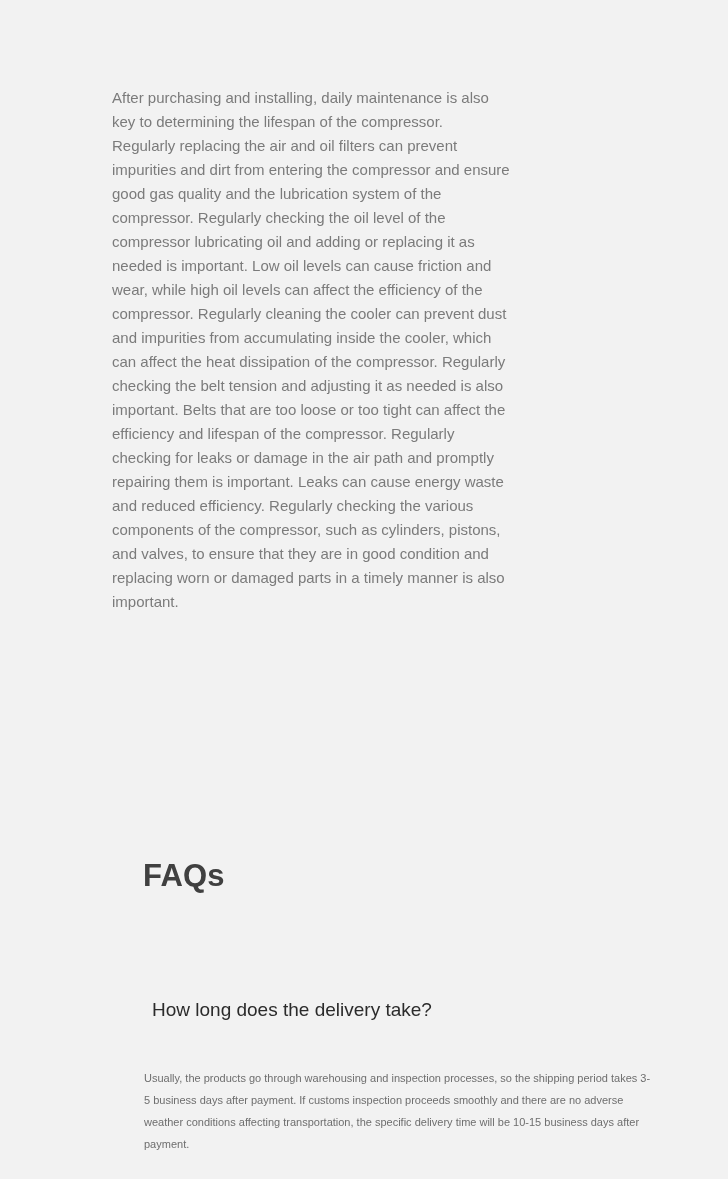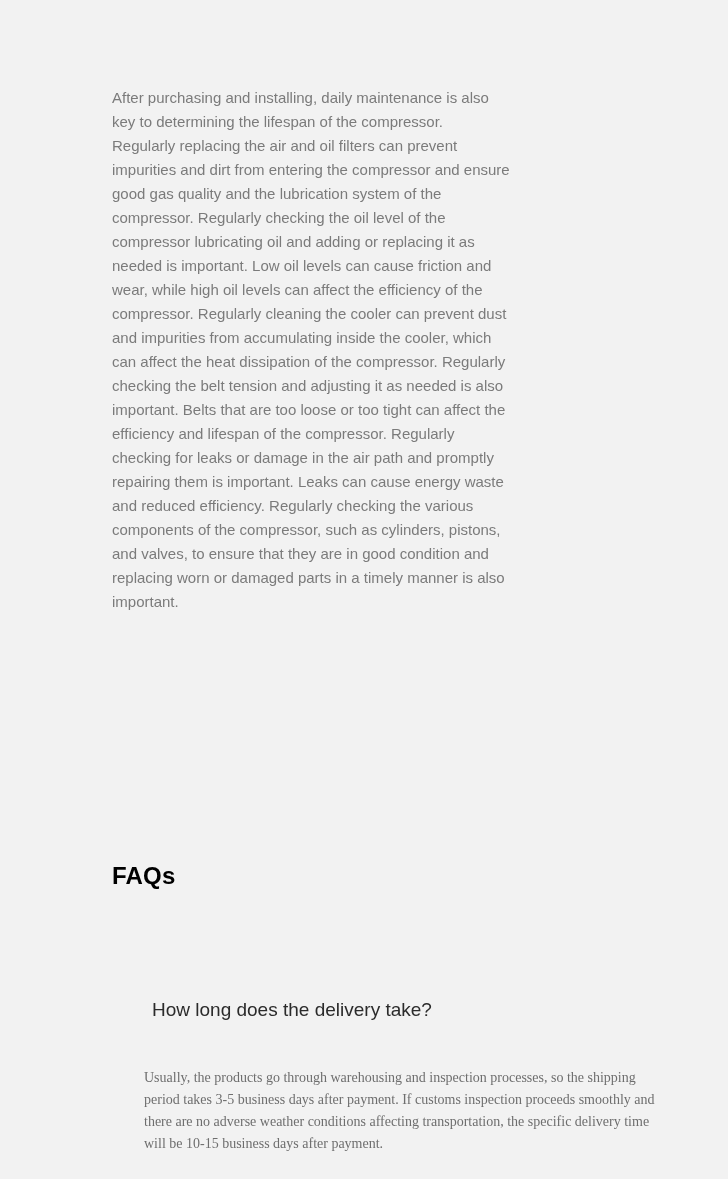--- a/index.html
+++ b/index.html
@@ -19,45 +19,45 @@
     padding: 22px 40px 0 48px;
   }
   .intro-paragraph {
     max-width: 430px;
     font-size: 15px;
     line-height: 24px;
     color: #7b7b7b;
   }
   .faq-title {
     margin-top: 212px;
-    font-size: 24px;
+    font-size: 31px;
     line-height: 36px;
     font-weight: 700;
-    color: #000000;
+    color: #404040;
     letter-spacing: 0.2px;
+    margin-left: 31px;
   }
   .faq-list {
     margin-top: 40px;
   }
   .faq-item { }
   .faq-question {
     max-width: 560px;
     font-size: 19px;
     line-height: 24px;
     font-weight: 400;
     color: #2b2b2b;
     margin: 0 0 13px 8px;
   }
   .faq-answer {
     max-width: 592px;
-    font-size: 14px;
+    font-size: 11px;
     line-height: 22px;
     color: #6e6e6e;
     margin: 0 0 42px 0;
-    font-family: Liberation Serif, serif;
   }
   .faq-item:last-child .faq-answer {
     margin-bottom: 0;
   }
 </style>
 </head>
 <body>
 
 <div class="page">
   <div class="content">

